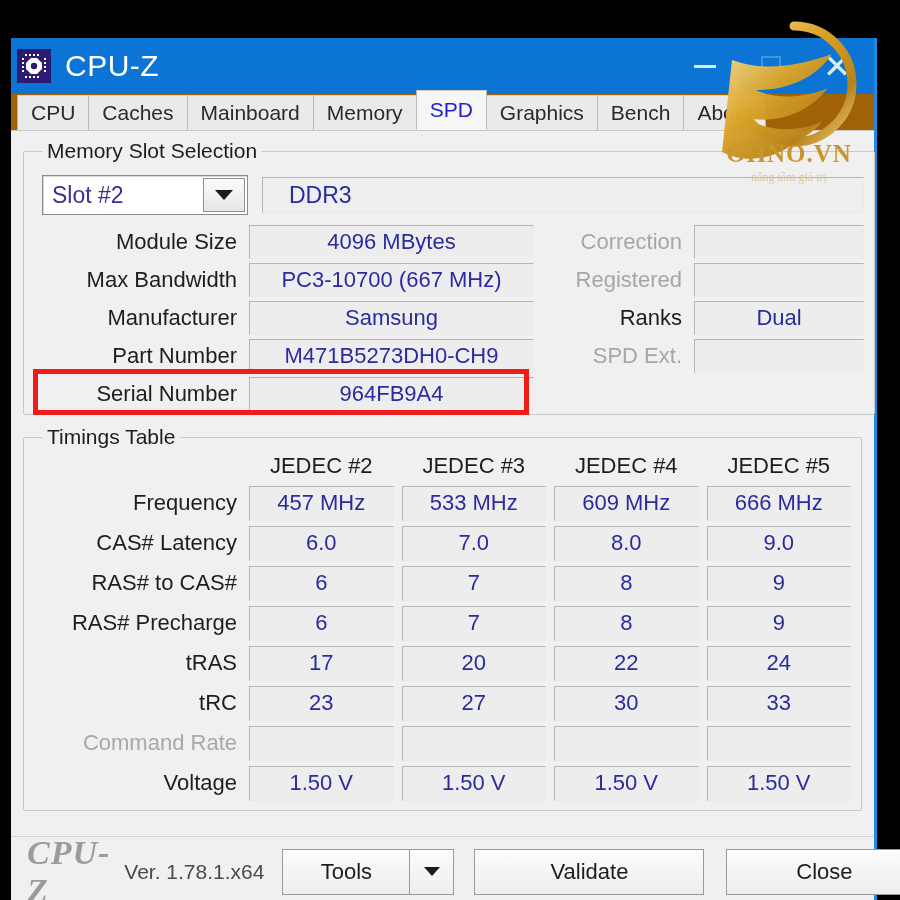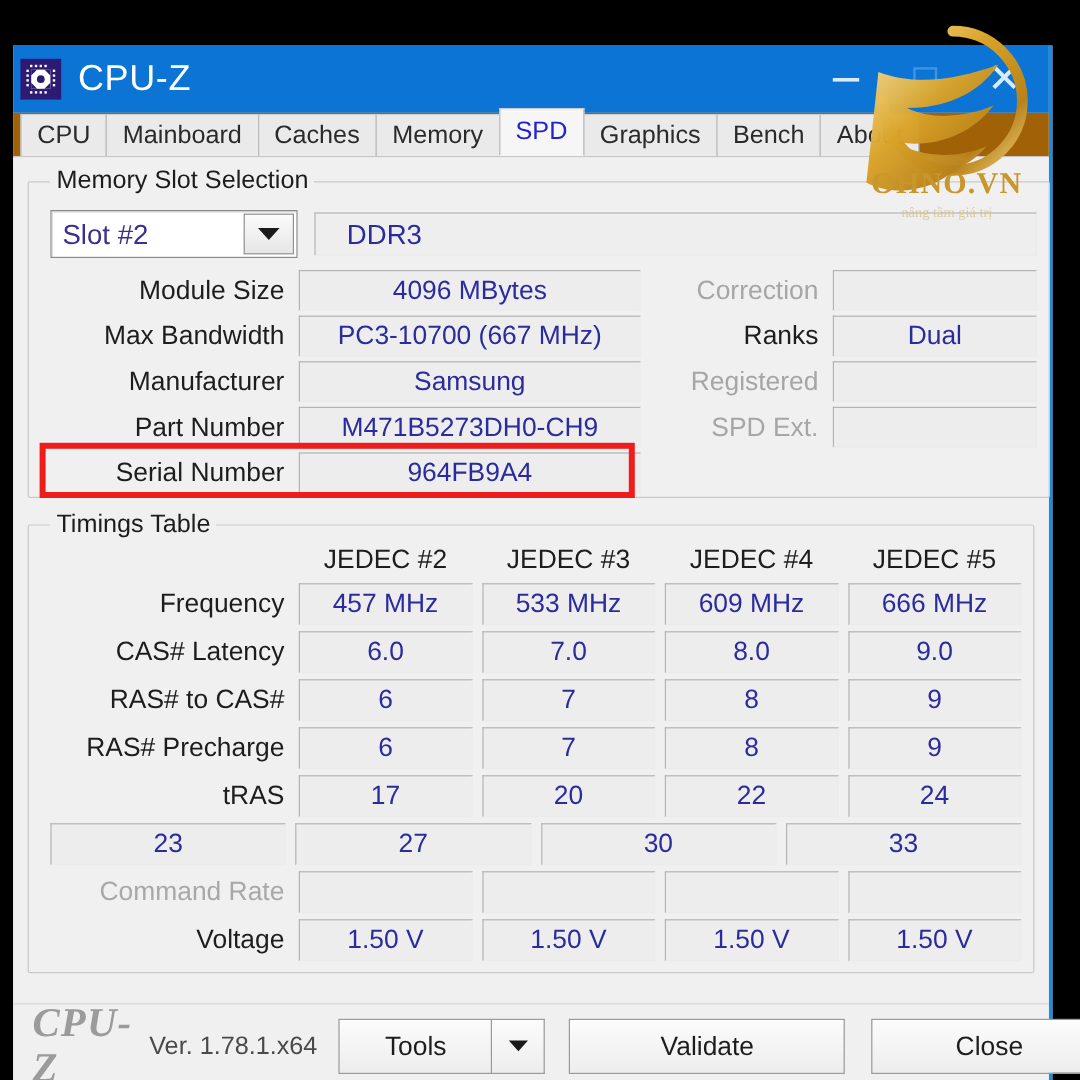--- a/index.html
+++ b/index.html
@@ -406,24 +406,24 @@
           <span class="glyph-close">✕</span>
         </div>
       </div>
     </div>
 
     <div id="tabstrip">
       <div class="tab">
           <span>CPU</span>
         </div>
       <div class="tab">
+          <span>Caches</span>
+        </div>
+      <div class="tab">
           <span>Mainboard</span>
-        </div>
-      <div class="tab">
-          <span>Caches</span>
         </div>
       <div class="tab">
           <span>Memory</span>
         </div>
       <div class="tab active">
           <span>SPD</span>
         </div>
       <div class="tab">
           <span>Graphics</span>
         </div>
@@ -474,26 +474,26 @@
               <div class="info-value">964FB9A4</div>
             </div>
           </div>
 
           <div class="info-col right">
             <div class="info-row">
               <div class="info-label disabled">Correction</div>
               <div class="info-value"></div>
             </div>
             <div class="info-row">
+              <div class="info-label disabled">Registered</div>
+              <div class="info-value"></div>
+            </div>
+            <div class="info-row">
               <div class="info-label">Ranks</div>
               <div class="info-value">Dual</div>
-            </div>
-            <div class="info-row">
-              <div class="info-label disabled">Registered</div>
-              <div class="info-value"></div>
             </div>
             <div class="info-row">
               <div class="info-label disabled">SPD Ext.</div>
               <div class="info-value"></div>
             </div>
           </div>
 
         </div>
       </fieldset>
 
@@ -544,20 +544,21 @@
 
         <div class="t-row">
           <div class="t-label">tRAS</div>
           <div class="t-cell">17</div>
           <div class="t-cell">20</div>
           <div class="t-cell">22</div>
           <div class="t-cell">24</div>
         </div>
 
         <div class="t-row">
+          <div class="t-label">tRC</div>
           <div class="t-cell">23</div>
           <div class="t-cell">27</div>
           <div class="t-cell">30</div>
           <div class="t-cell">33</div>
         </div>
 
         <div class="t-row">
           <div class="t-label disabled">Command Rate</div>
           <div class="t-cell"></div>
           <div class="t-cell"></div>

